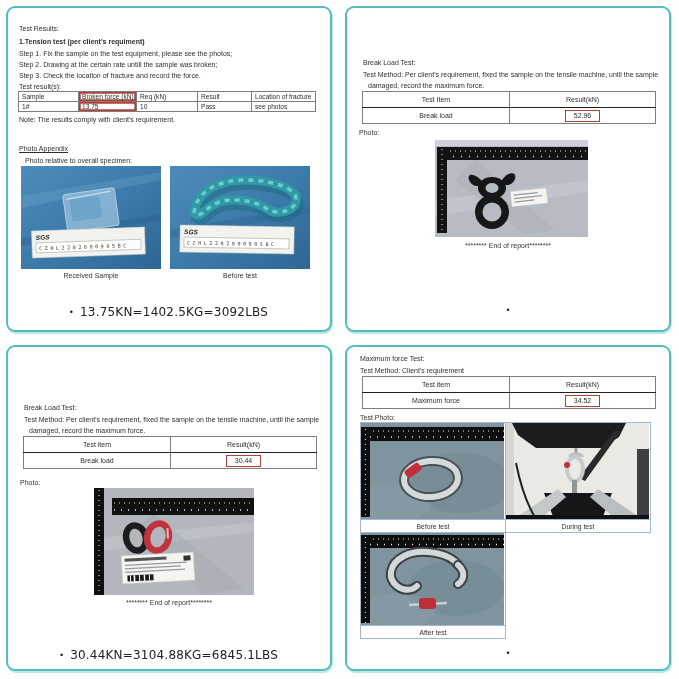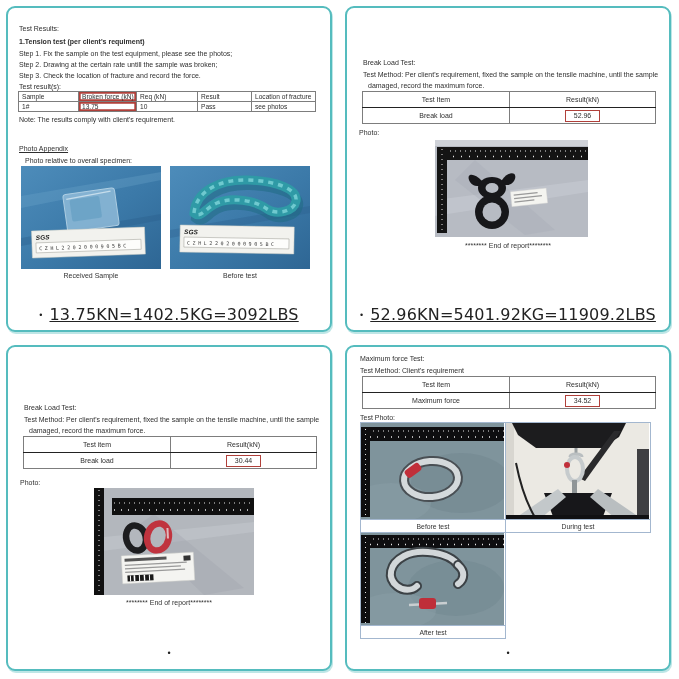--- a/index.html
+++ b/index.html
@@ -21,21 +21,21 @@
   .rtab td { border:1px solid #7d7d7d; height:10px; padding:1px 3px; text-align:left; vertical-align:middle; white-space:nowrap; overflow:hidden; }
   .redcell { box-shadow:inset 0 0 0 1.7px #b0403a; }
   
   .ttab { border-collapse:collapse; table-layout:fixed; width:293px; font-size:7px; color:#2e2e2e; }
   .ttab td { border:1px solid #7d7d7d; height:16px; text-align:center; vertical-align:middle; }
   .ttab tr.head td { border-bottom:1.8px solid #222; }
   .redval { display:inline-block; border:1.6px solid #b0403a; padding:0 8px; line-height:10px; font-size:7px; }
   .cap { position:absolute; text-align:center; font-size:7px; color:#333; }
   .summary { position:absolute; width:100%; display:flex; justify-content:center; align-items:center; gap:7px; }
   .summary .blt { font-size:9px; color:#222; }
-  .summary .txt { font-family:"DejaVu Sans",sans-serif; font-size:16px; color:#222; letter-spacing:.2px; white-space:nowrap;text-decoration:underline; }
+  .summary .txt { font-family:"DejaVu Sans",sans-serif; font-size:12px; color:#222; letter-spacing:.2px; white-space:nowrap; }
   
   .pgrid { border-collapse:collapse; table-layout:fixed; }
   .pgrid td { border:1px solid #a3b7cf; padding:0; vertical-align:top; }
   .pgrid td.capcell { height:13px; text-align:center; vertical-align:middle; font-size:6.8px; color:#333; background:#fff; }
   .pgrid td.nob { border:none; background:#fff; }
   .photo { position:absolute; overflow:hidden; }
   svg { display:block; }
 </style>
 </head>
 <body>
@@ -192,21 +192,20 @@
           <rect x="79" y="56.5" width="28" height="1.2" fill="#999"></rect>
           <rect x="79" y="60" width="20" height="1.2" fill="#999"></rect>
         </g>
       </svg>
     </div>
 
     <div class="cap" style="left:0;top:234px;width:100%">******** End of report********</div>
 
     <div class="summary" style="top:297px">
       <span class="blt">•</span>
-      <span class="txt">52.96KN=5401.92KG=11909.2LBS</span>
     </div>
   </div>
 
   <div class="panel" id="p3">
     <div class="abs t7" style="left:16px;top:56px">Break Load Test:</div>
     <div class="abs t7" style="left:16px;top:68px">Test Method: Per client's requirement, fixed the sample on the tensile machine, until the sample</div>
     <div class="abs t7" style="left:21px;top:79px">damaged, record the maximum force.</div>
 
     <table class="ttab abs" style="left:15px;top:89px">
       <colgroup>
@@ -262,20 +261,21 @@
           <line x1="50" y1="86" x2="50" y2="92" stroke="#fff" stroke-width="1.4"></line>
           <line x1="55" y1="86" x2="55" y2="92" stroke="#fff" stroke-width="1"></line>
         </g>
       </svg>
     </div>
 
     <div class="cap" style="left:0;top:252px;width:100%">******** End of report********</div>
 
     <div class="summary" style="top:301px">
       <span class="blt">•</span>
+      <span class="txt">30.44KN=3104.88KG=6845.1LBS</span>
     </div>
   </div>
 
   <div class="panel" id="p4">
     <div class="abs t7" style="left:13px;top:7px">Maximum force Test:</div>
     <div class="abs t7" style="left:13px;top:19px">Test Method: Client's requirement</div>
 
     <table class="ttab abs" style="left:15px;top:29px">
       <colgroup>
           <col style="width:147px">

